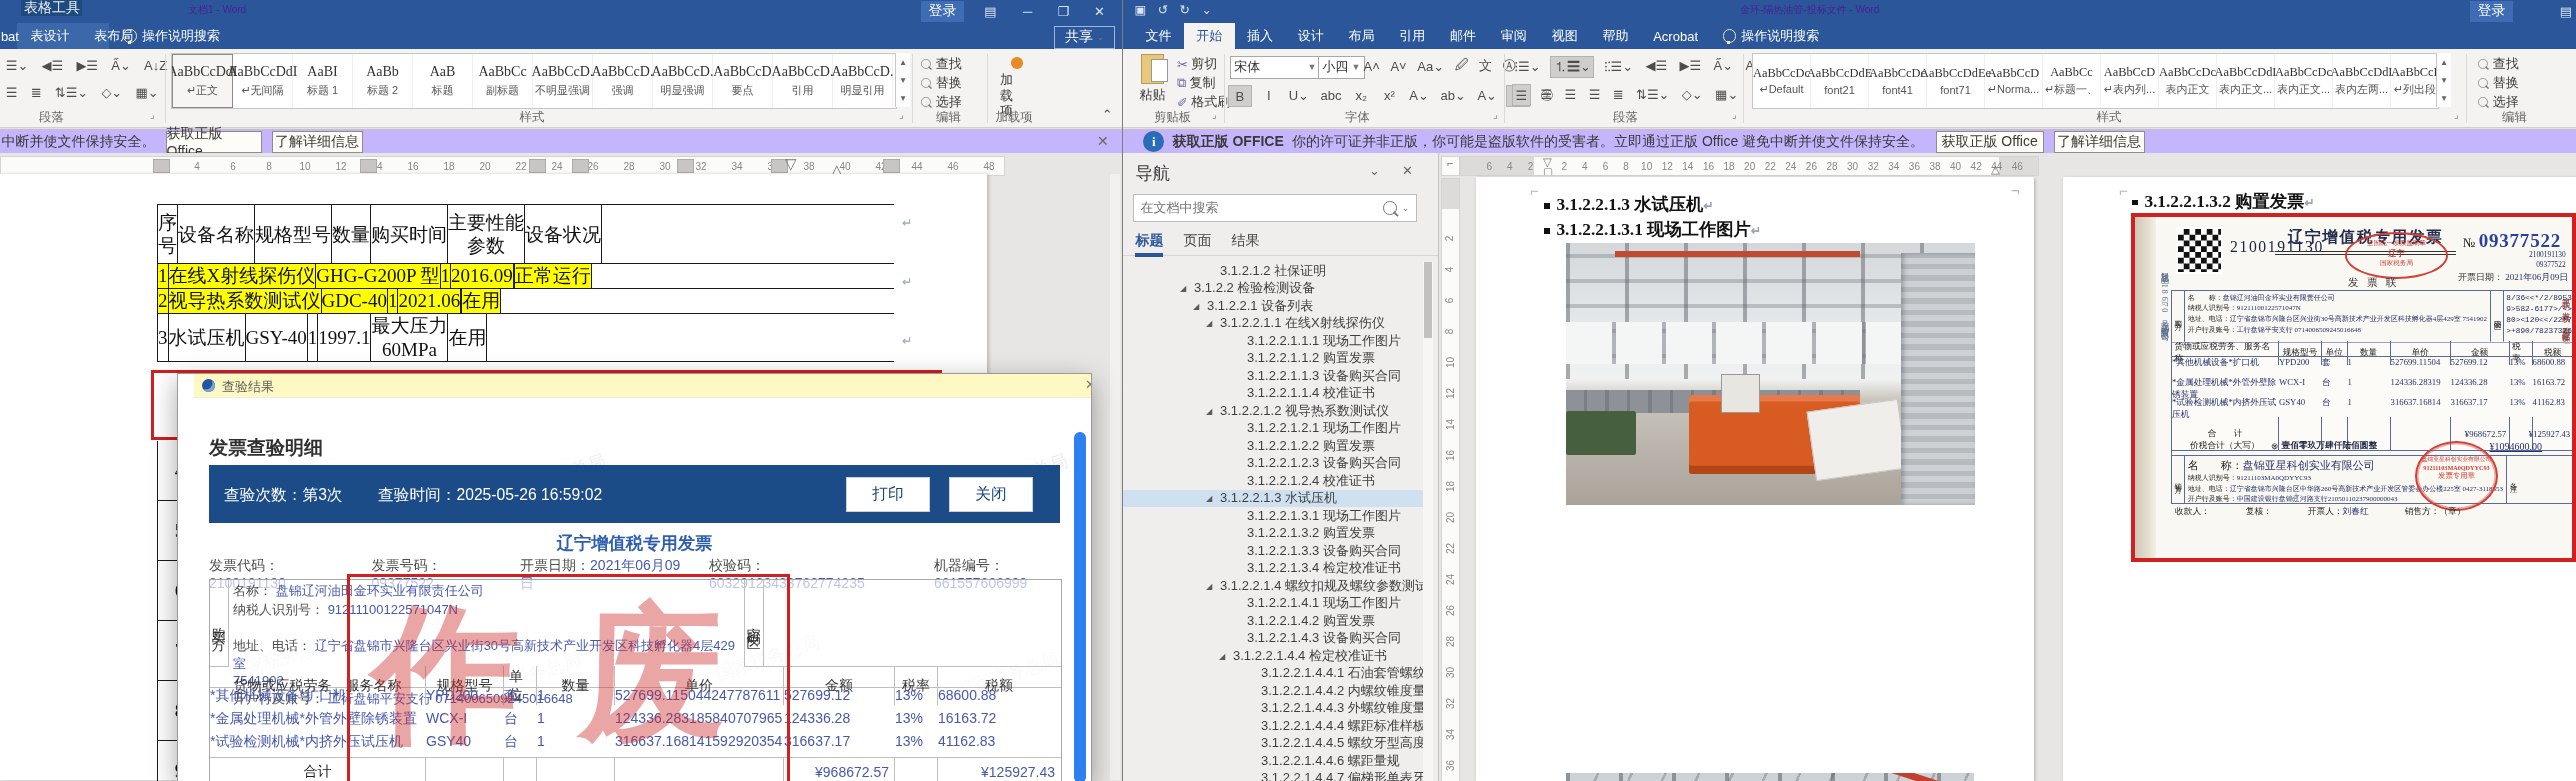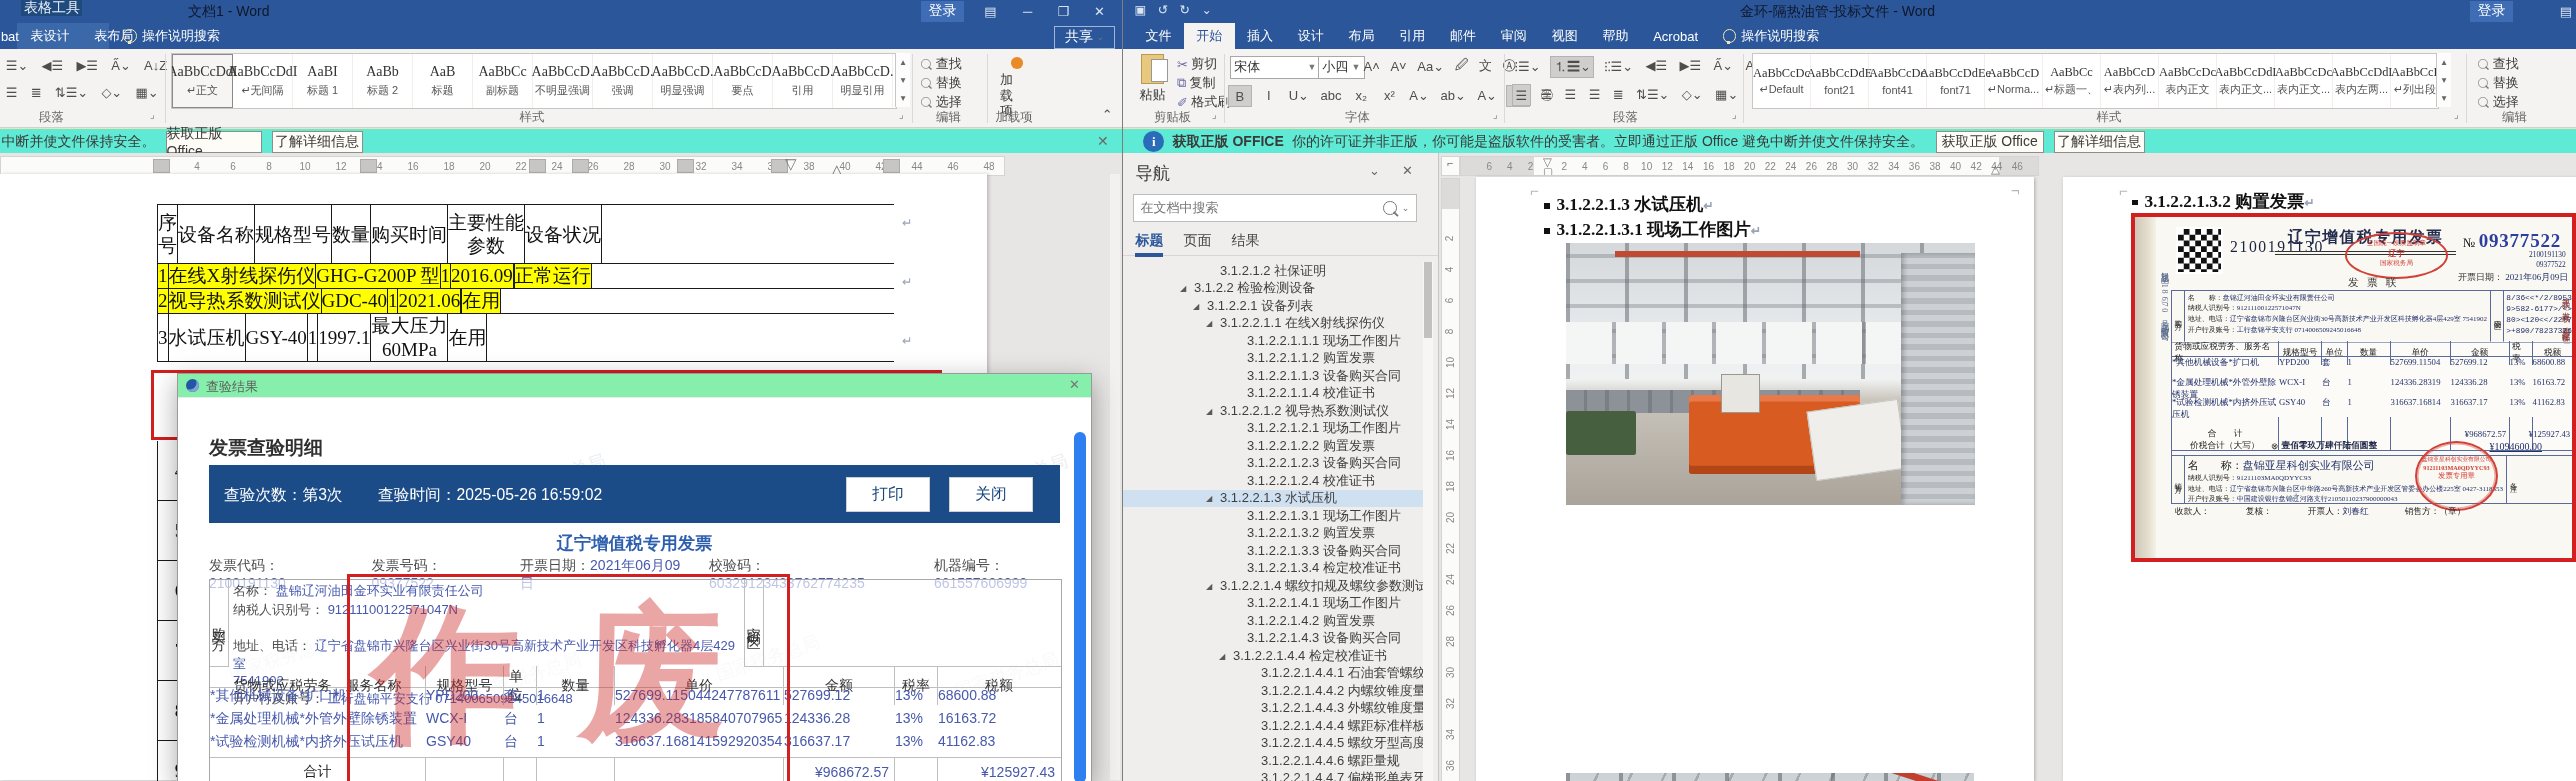--- a/index.html
+++ b/index.html
@@ -3,21 +3,21 @@
 <meta charset="utf-8">
 <style>
   html,body{margin:0;padding:0;background:#444;}
   #root{position:relative;width:2576px;height:781px;overflow:hidden;background:#e7e6e4;
         font-family:"Liberation Sans",sans-serif;color:#222;}
   .abs{position:absolute;}
   .flex{display:flex;}
   
   .tbar{background:#2b579a;color:#fff;}
   .ctxhdr{background:#1e4a7e;color:#e8eef7;font-size:14px;display:flex;align-items:center;justify-content:center;}
-  .wtitle{color:#0f172a;font-size:14px;white-space:nowrap;}
+  .wtitle{color:#4c1d95;font-size:10px;white-space:nowrap;}
   .signin{background:#3f6db5;color:#fff;font-size:14px;display:flex;align-items:center;justify-content:center;}
   .wctl{color:#dbe4f2;font-size:13px;display:flex;align-items:center;justify-content:center;}
   .rtab{padding:0 12.4px;height:26px;display:flex;align-items:center;white-space:nowrap;}
   .rtab.active{background:#f4f3f1;color:#2b579a;}
   .ctxtabbg{background:#3a68a8;}
   .sharebtn{border:0.8px solid #9fb6d8;color:#fff;font-size:14px;display:flex;align-items:center;justify-content:center;gap:3.3px;}
   .ribbon{background:#f4f3f1;border-bottom:0.8px solid #d2d0ce;}
   .grplbl{color:#6a6866;font-size:12.4px;text-align:center;white-space:nowrap;}
   .launch{color:#8a8886;font-size:10px;}
   .vsep{width:0.8px;background:#dbd9d7;}
@@ -27,21 +27,21 @@
   .combo{background:#fff;border:0.8px solid #aaa8a6;font-size:13px;color:#333;display:flex;align-items:center;padding:0 3.3px;justify-content:space-between;}
   .carr{color:#777;font-size:9px;}
   
   .gal{background:#fff;border:0.8px solid #c8c6c4;display:flex;overflow:hidden;}
   .gitem{width:59px;flex:0 0 auto;display:flex;flex-direction:column;align-items:center;justify-content:center;border-right:0.8px solid #f0efee;}
   .gsample{font-size:14px;color:#333;white-space:nowrap;font-family:"Liberation Serif",serif;}
   .glabel{font-size:11px;color:#555;white-space:nowrap;margin-top:2.5px;}
   .gitem.selstyle{border:1.6px solid #8c8a88;background:#f6f5f4;}
   .gscroll{width:14px;border-left:0.8px solid #c8c6c4;display:flex;flex-direction:column;align-items:center;justify-content:space-around;color:#666;font-size:8.2px;background:#fdfdfd;}
   
-  .warn{background:#5eead4;border-top:0.8px solid #eee3b5;border-bottom:0.8px solid #e4d8a8;display:flex;align-items:center;font-size:14px;color:#3b3a39;}
+  .warn{background:#c4b5fd;border-top:0.8px solid #eee3b5;border-bottom:0.8px solid #e4d8a8;display:flex;align-items:center;font-size:14px;color:#3b3a39;}
   .wbtn{background:#fefcf6;border:0.8px solid #8f8d8b;display:flex;align-items:center;justify-content:center;font-size:14px;color:#3b3a39;}
   .info-i{width:21.4px;height:21.4px;border-radius:50%;background:#2b6cb8;color:#fff;font-weight:bold;display:flex;align-items:center;justify-content:center;font-size:13px;font-family:"Liberation Serif",serif;}
   
   .ruler{background:#fbfbfa;border:0.8px solid #d6d4d2;color:#8a8886;font-size:10px;overflow:hidden;}
   .rcell{flex:0 0 auto;display:flex;align-items:center;justify-content:center;}
   .colmark{position:absolute;top:1.6px;height:12.4px;width:15px;background:#c8c6c4;border:0.8px solid #aeacaa;}
   
   .dtable{font-family:"Liberation Serif",serif;color:#111;}
   .trow{display:flex;border-bottom:1.6px solid #1a1a1a;}
   .tcell{border-right:1.6px solid #1a1a1a;display:flex;align-items:center;justify-content:center;text-align:center;font-size:19px;white-space:pre-line;line-height:1.25;}
@@ -495,21 +495,21 @@
           </div>
 
         <div class="abs redbox" style="left:151px;top:196px;width:785px;height:64px;"></div>
       </div>
 
       <div class="abs" style="left:1110px;top:21.4px;width:10px;height:606px;background:#f2f1f0;"></div>
     </div>
   </div>
 
   <div class="abs dlg" style="left:177px;top:373px;width:913px;height:408px;overflow:hidden;">
-    <div class="abs" style="left:0;top:0;width:913px;height:23px;background:#86efac;border-bottom:0.8px solid #ececec;">
+    <div class="abs" style="left:16px;top:0;width:913px;height:23px;background:#fef9c3;border-bottom:0.8px solid #ececec;">
       <div class="abs" style="left:8.2px;top:5px;width:13px;height:13px;border-radius:50%;background:#2456a4;box-shadow:inset -2.5px -2.5px 0 #7ea4d8;"></div>
       <span class="abs dlgttl" style="left:28px;top:4.1px;">查验结果</span>
       <span class="abs" style="left:891px;top:3.3px;color:#777;font-size:13px;">✕</span>
     </div>
 
     <div class="wm" style="left:74px;top:107px;">国家税务总局</div>
     <div class="wm" style="left:322px;top:91px;">国家税务总局</div>
     <div class="wm" style="left:561px;top:107px;">国家税务总局</div>
     <div class="wm" style="left:784px;top:91px;">国家税务总局</div>
     <div class="wm" style="left:49px;top:272px;">国家税务总局</div>

